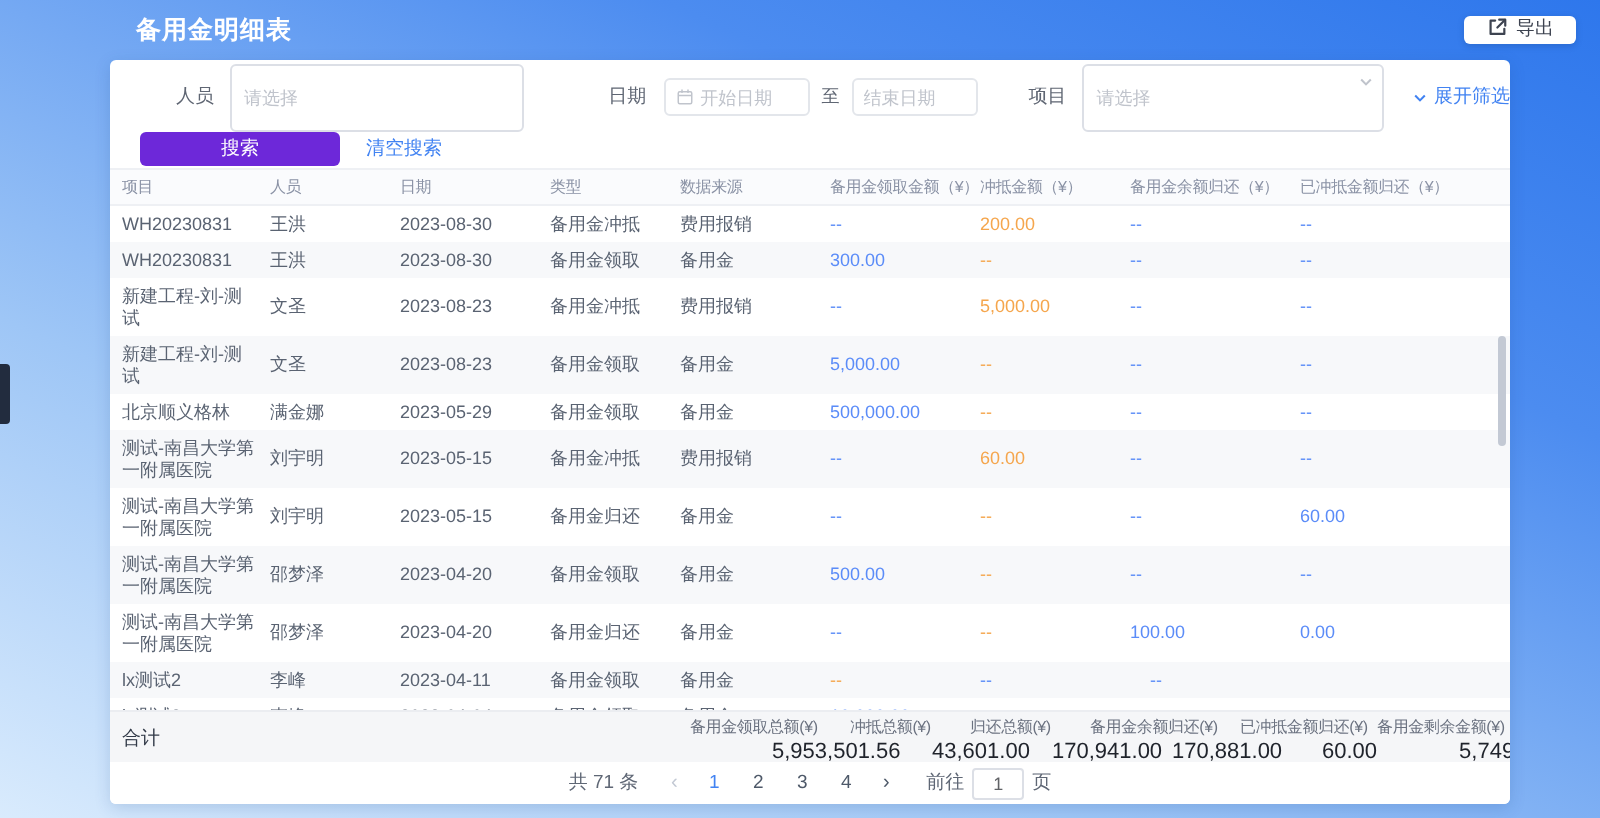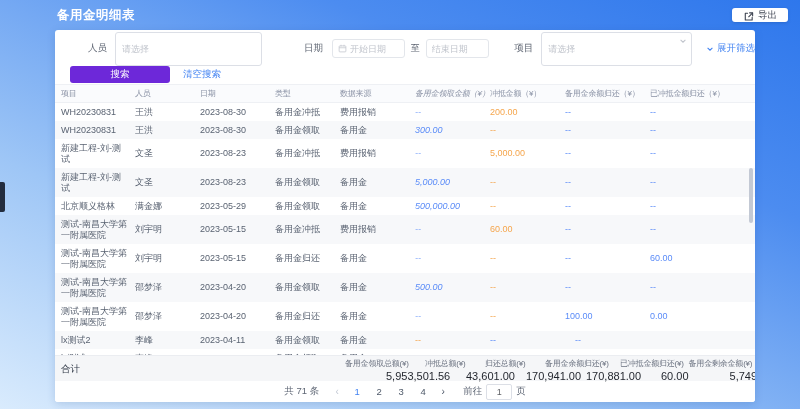--- a/index.html
+++ b/index.html
@@ -4,24 +4,24 @@
 <style>
   * { margin:0; padding:0; box-sizing:border-box; }
   html,body { width:800px; height:409px; overflow:hidden; }
   body { font-family:"Liberation Sans","DejaVu Sans",sans-serif; }
   .stage { position:relative; width:800px; height:409px;
            background:linear-gradient(205deg,#2e77ec 0%,#4c8cf0 28%,#9ec6f6 68%,#d9ebfd 100%); }
 
   .left-tab { position:absolute; left:0; top:182px; width:5px; height:30px;
               background:#222c3e; border-radius:0 2px 2px 0; }
 
-  .topbar { position:absolute; left:57px; top:0; right:12px; height:30px;
+  .topbar { position:absolute; left:68px; top:0; right:12px; height:30px;
             display:flex; align-items:center; justify-content:space-between; }
   .page-title { color:#ffffff; font-size:12.5px; font-weight:bold; letter-spacing:.5px; }
-  .export-btn { display:inline-flex; align-items:flex-end; gap:4px; height:14px; padding:0 11px;
+  .export-btn { display:inline-flex; align-items:flex-start; gap:4px; height:14px; padding:0 11px;
                 background:#ffffff; border:none; border-radius:3px; font-size:9.5px; color:#3d4350;
                 box-shadow:0 1px 3px rgba(20,60,120,.25); cursor:pointer;
                 font-family:inherit; }
 
   .card { position:absolute; left:55px; top:30px; width:700px; height:372px;
           background:#ffffff; border-radius:3px; overflow:hidden;
           box-shadow:0 2px 8px rgba(30,70,140,.18); }
 
   
   .filters { height:54px; padding-top:9px; }
@@ -57,21 +57,21 @@
   .tbody { height:252px; overflow:hidden; }
   .tr { display:flex; align-items:center; }
   .tr.alt { background:#f7f8fa; }
   .td { font-size:9px; color:#5a6372; line-height:11px; padding-top:3.5px; padding-bottom:3.5px;
         word-break:break-all; }
   .c0 { width:80px; padding-left:6px; padding-right:6px; }
   .c1 { width:65px; padding-right:6px; }
   .c2 { width:75px; padding-right:6px; }
   .c3 { width:65px; padding-right:6px; }
   .c4 { width:75px; padding-right:18px; }
-  .c5 { width:75px; padding-right:16px;font-style:italic; }
+  .c5 { width:75px; padding-right:16px; }
   .c6 { width:75px; padding-right:6px; }
   .c7 { width:85px; padding-right:6px; }
   .c8 { width:95px; padding-right:6px; }
   .td.blue { color:#5b8cf8; }
   .td.orange { color:#f5a64d; }
 
   
   .summary { position:relative; height:26px; background:#f5f6f8; border-top:1px solid #ebedf1; }
   .sum-total { position:absolute; left:6px; top:0; height:26px; display:flex; align-items:center;
                font-size:9.5px; color:#323a48; }

